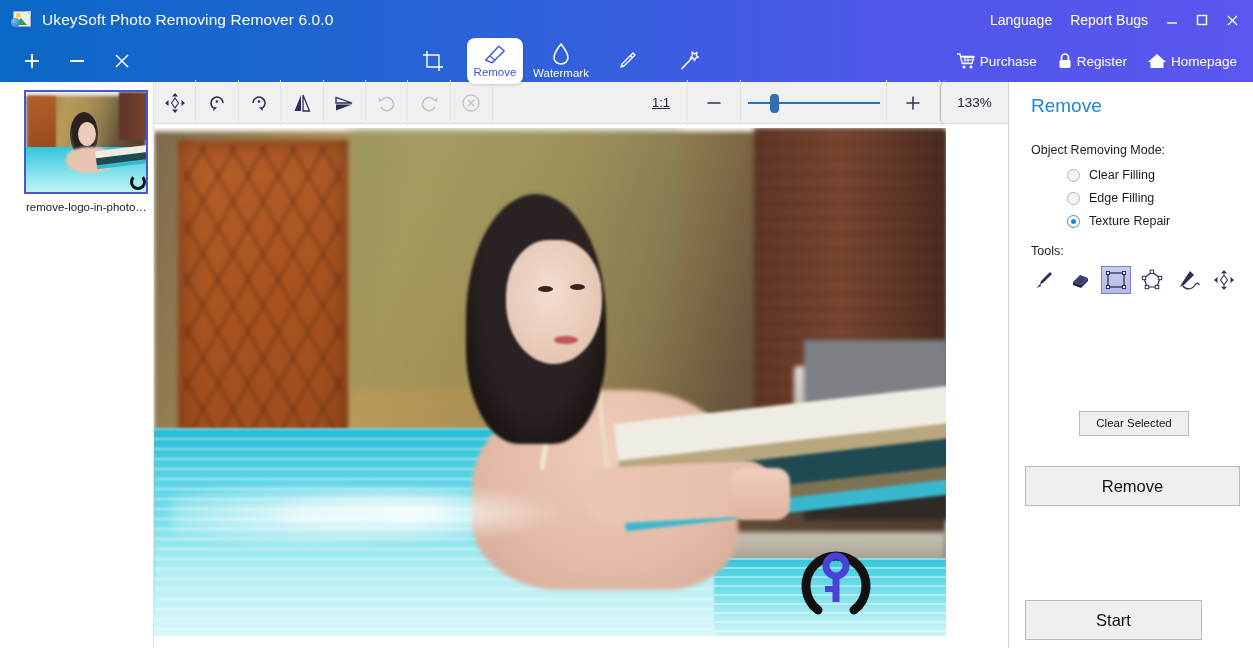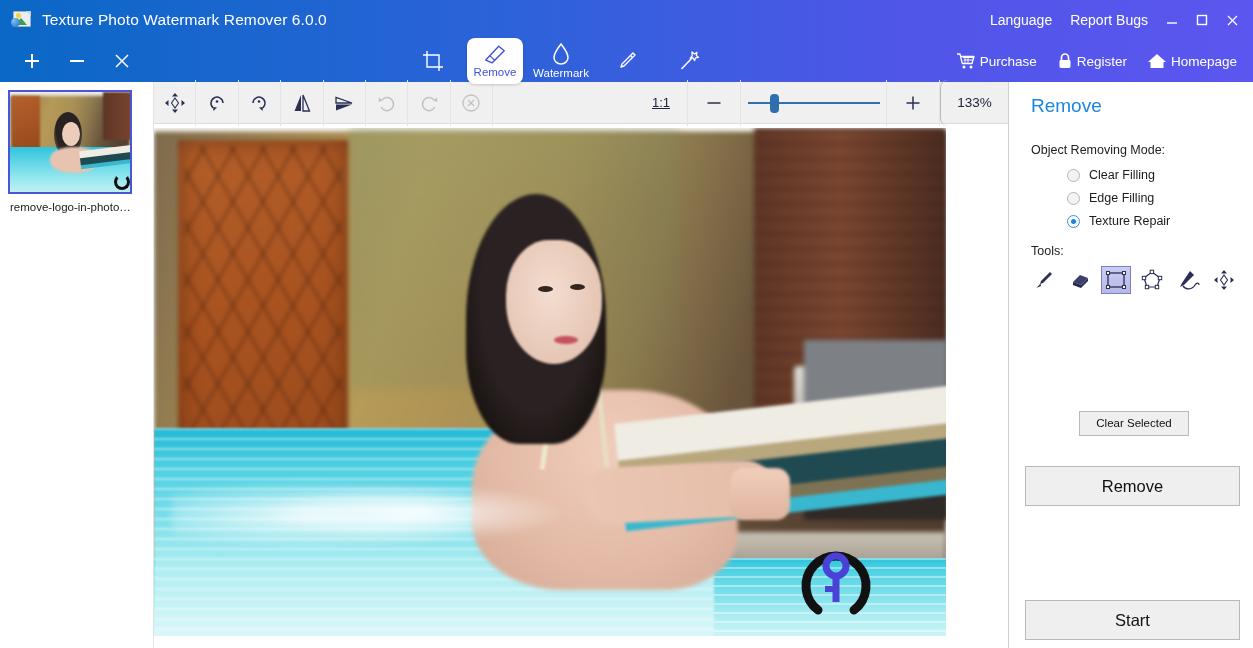--- a/index.html
+++ b/index.html
@@ -56,21 +56,21 @@
     box-shadow: 0 1px 3px rgba(0,0,0,.18);
   }
   .tb-acts { position: absolute; right: 6px; top: 0; height: 42px; display: flex; align-items: center; }
   .tb-act { display: flex; align-items: center; gap: 4px; color: #fff; font-size: 13.5px; padding: 0 10px; }
 
   
   .leftpanel {
     position: absolute; left: 0; top: 82px; width: 154px; height: 566px;
     background: #ffffff; border-right: 1px solid #e3e3e3;
   }
-  .thumb-wrap { padding: 8px 0 0 8px; }
+  .thumb-wrap { padding: 8px 0 0 24px; }
   .thumb {
     width: 124px; height: 104px; border: 2px solid #4a55d8; overflow: hidden; position: relative;
   }
   .thumb-label { width: 134px; font-size: 11.5px; color: #222; margin: 7px 0 0 2px;
     white-space: nowrap; overflow: hidden; }
 
   
   .centerpanel { position: absolute; left: 154px; top: 82px; width: 854px; height: 566px; background: #ffffff; }
   .imgtoolbar { position: absolute; left: 0; top: 0; width: 854px; height: 42px;
     background: #f0f0f0; border-bottom: 1px solid #dcdcdc; display: flex; align-items: center; }
@@ -201,37 +201,37 @@
   .tools-lbl { font-size: 12.5px; color: #222; margin: 16px 0 0 22px; }
   .toolsrow { display: flex; align-items: center; gap: 6px; margin: 8px 0 0 20px; }
   .tool { width: 30px; height: 28px; display: flex; align-items: center; justify-content: center;
     color: #2b2f55; }
   .tool.sel { background: linear-gradient(to bottom,#c9cdf0,#b7b9e6); border: 1px solid #7b7fc4; }
   .btn { background: #efefef; border: 1px solid #b9b9b9; color: #111; text-align: center; }
   .btn-clear { position: absolute; left: 70px; top: 329px; width: 110px; height: 25px;
     font-size: 11.5px; line-height: 23px; }
   .btn-remove { position: absolute; left: 16px; top: 384px; width: 215px; height: 40px;
     font-size: 16.5px; line-height: 38px; }
-  .btn-start { position: absolute; left: 16px; top: 518px; width: 215px; height: 40px;
+  .btn-start { position: absolute; left: 16px; top: 518px; width: 177px; height: 40px;
     font-size: 16.5px; line-height: 38px; }
 </style>
 </head>
 <body>
 
 <div id="app">
 
   <div class="titlebar">
     <div class="app-icon">
       <div class="pg"></div>
         <div class="sun"></div>
         <div class="mtn"></div>
         <div class="ball"></div>
         <div class="corner"></div>
     </div>
-    <div class="app-title">Texture Photo Watermark Remover 6.0.0</div>
+    <div class="app-title">UkeySoft Photo Removing Remover 6.0.0</div>
     <div class="tb-right">
       <div class="tb-link">Language</div>
       <div class="tb-link">Report Bugs</div>
       <div class="winbtn">
         <svg width="14" height="14" viewBox="0 0 14 14">
             <line x1="2" y1="10" x2="12" y2="10" stroke="#fff" stroke-width="1.4"></line>
           </svg>
       </div>
       <div class="winbtn">
         <svg width="14" height="14" viewBox="0 0 14 14">

